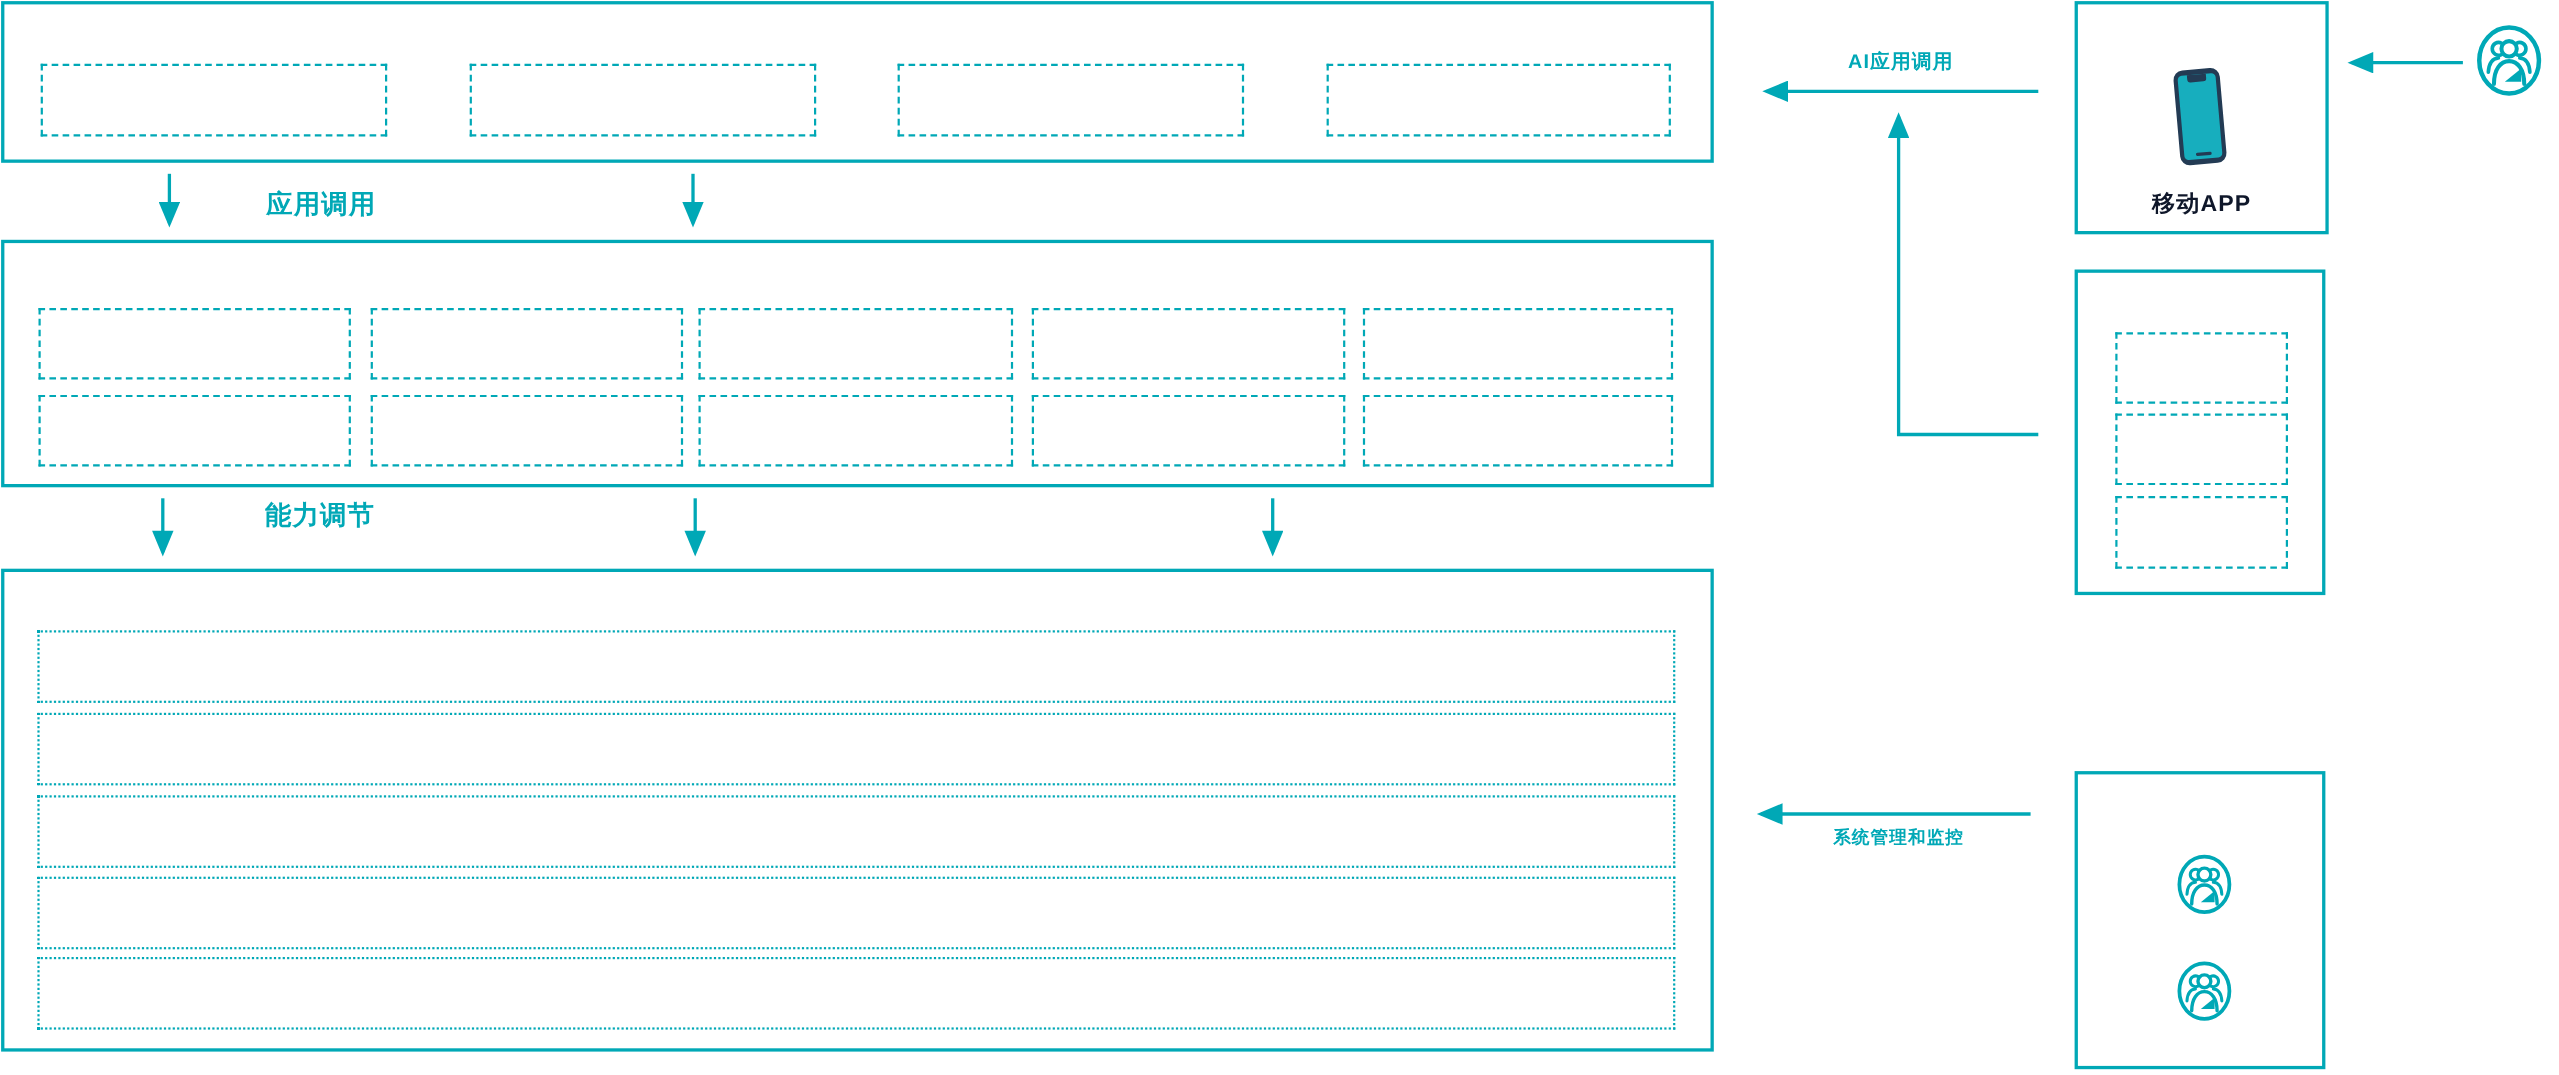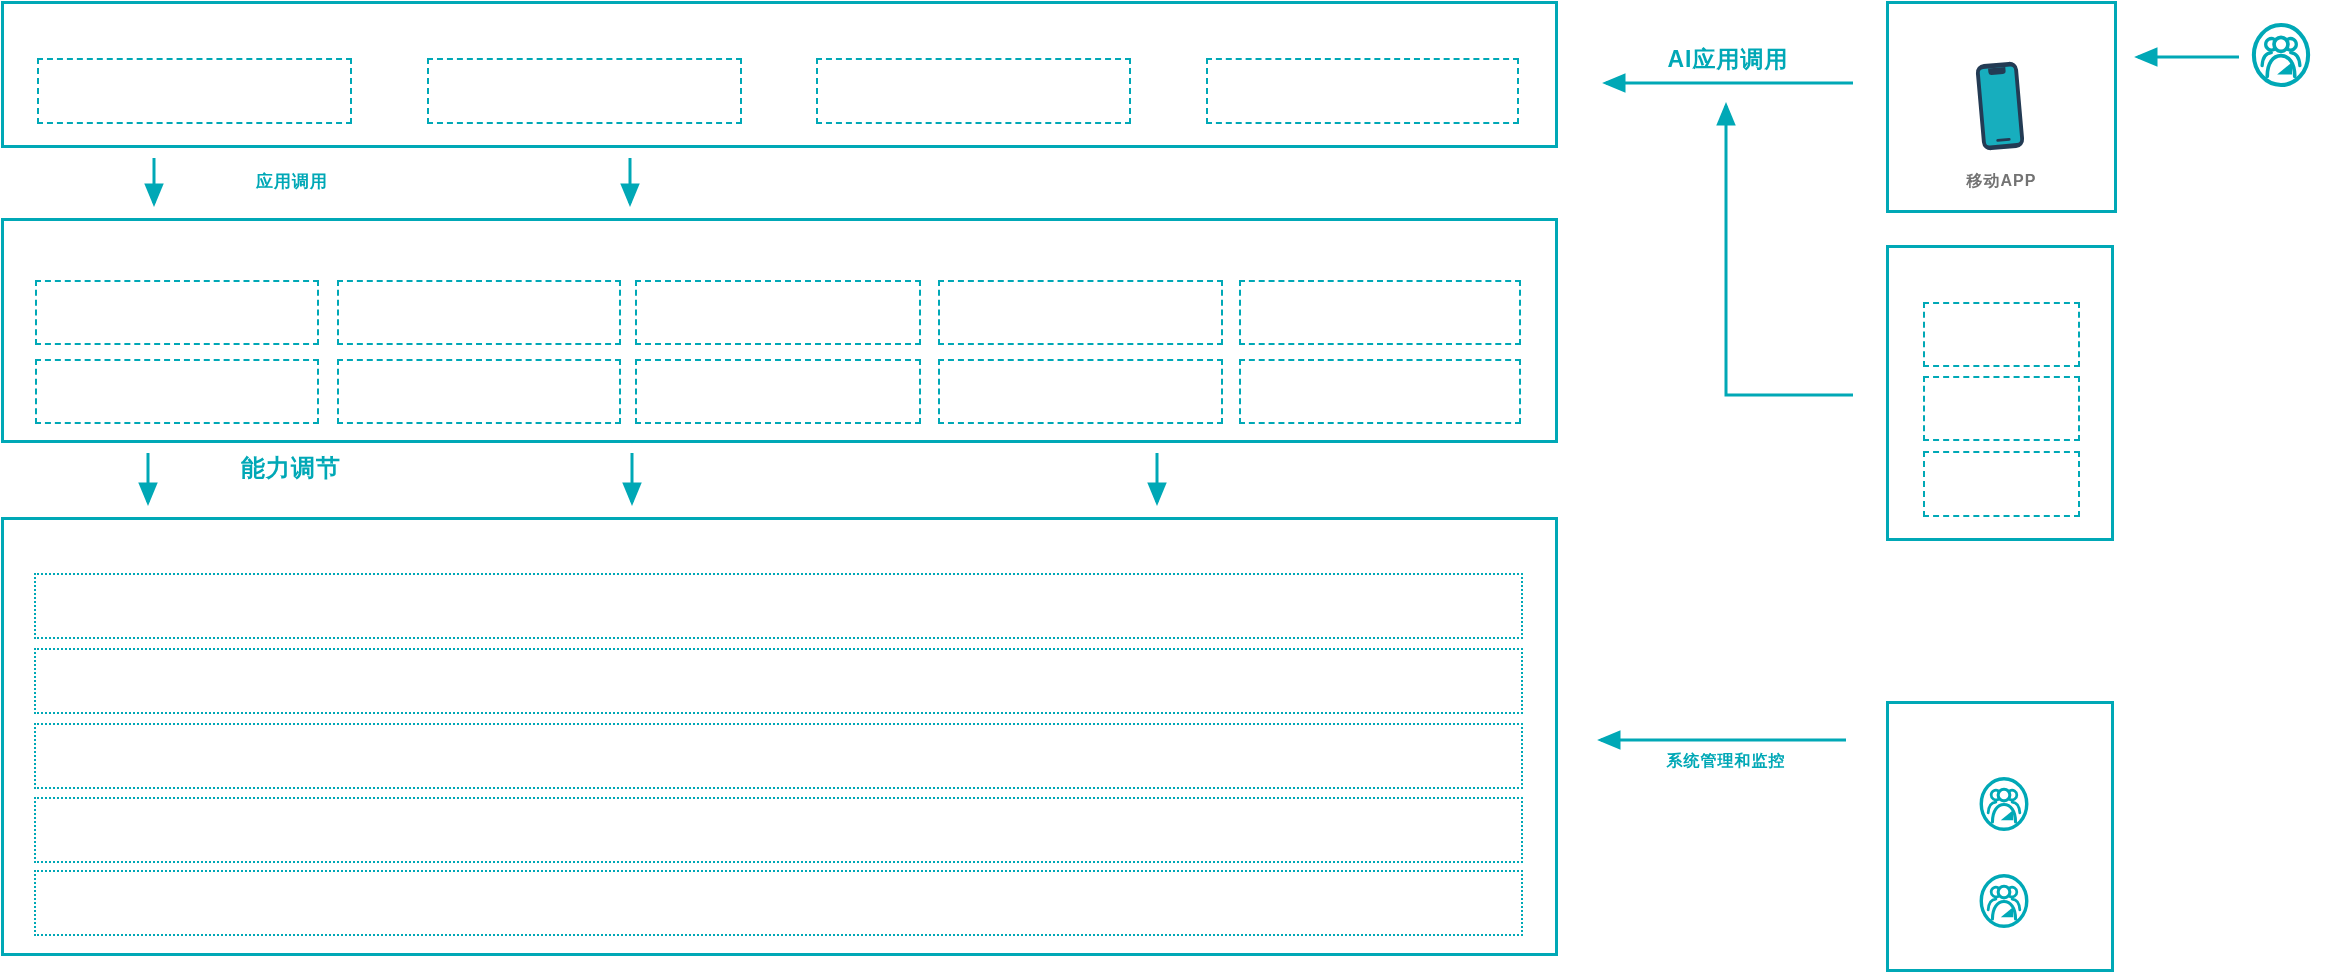--- a/index.html
+++ b/index.html
@@ -27,23 +27,23 @@
   }
 
   .edge-label {
     position: absolute;
     color: #00a8b6;
     font-weight: 700;
     white-space: nowrap;
     transform: translateX(-50%);
     letter-spacing: 1px;
   }
-  #label-app-call   { left: 292px;  top: 170px; font-size: 17px; }
+  #label-app-call   { left: 292px;  top: 170px; font-size: 24px; }
   #label-capability { left: 291px;  top: 452px; font-size: 24px; }
-  #label-ai-call    { left: 1728px; top: 44px;  font-size: 23px; }
+  #label-ai-call    { left: 1728px; top: 44px;  font-size: 18px; }
   #label-sys        { left: 1726px; top: 751px; font-size: 16px; }
 
   
   #panel-top    { left: 1px; top: 1px;   width: 1557px; height: 147px; }
   #panel-mid    { left: 1px; top: 218px; width: 1557px; height: 225px; }
   #panel-bottom { left: 1px; top: 517px; width: 1557px; height: 439px; }
 
   
   #panel-app     { left: 1886px; top: 1px;   width: 231px; height: 212px; }
   #panel-gateway { left: 1886px; top: 245px; width: 228px; height: 296px; }
@@ -53,21 +53,21 @@
 
   .group-icon { color: #00a8b6; position: absolute; }
   #user-icon   { left: 2250px; top: 21px; width: 62px; height: 68px; }
   #admin-icon-1 { left: 89px; top: 72px;  width: 52px; height: 56px; }
   #admin-icon-2 { left: 89px; top: 169px; width: 52px; height: 56px; }
 
   #phone-icon { position: absolute; left: 80px; top: 54px; width: 62px; height: 96px; }
 
   #label-mobile-app {
     position: absolute; left: 50%; top: 167px; transform: translateX(-50%);
-    color: #737373; font-weight: 700; font-size: 16px; white-space: nowrap;
+    color: #0f172a; font-weight: 700; font-size: 21px; white-space: nowrap;
     letter-spacing: 1px;
   }
   svg { display: block; }
   .defs-hidden { position: absolute; width: 0; height: 0; overflow: hidden; }
 </style>
 </head>
 <body>
 
 <svg class="defs-hidden" xmlns="http://www.w3.org/2000/svg">
   <symbol id="icon-group" viewBox="0 0 64 68">

